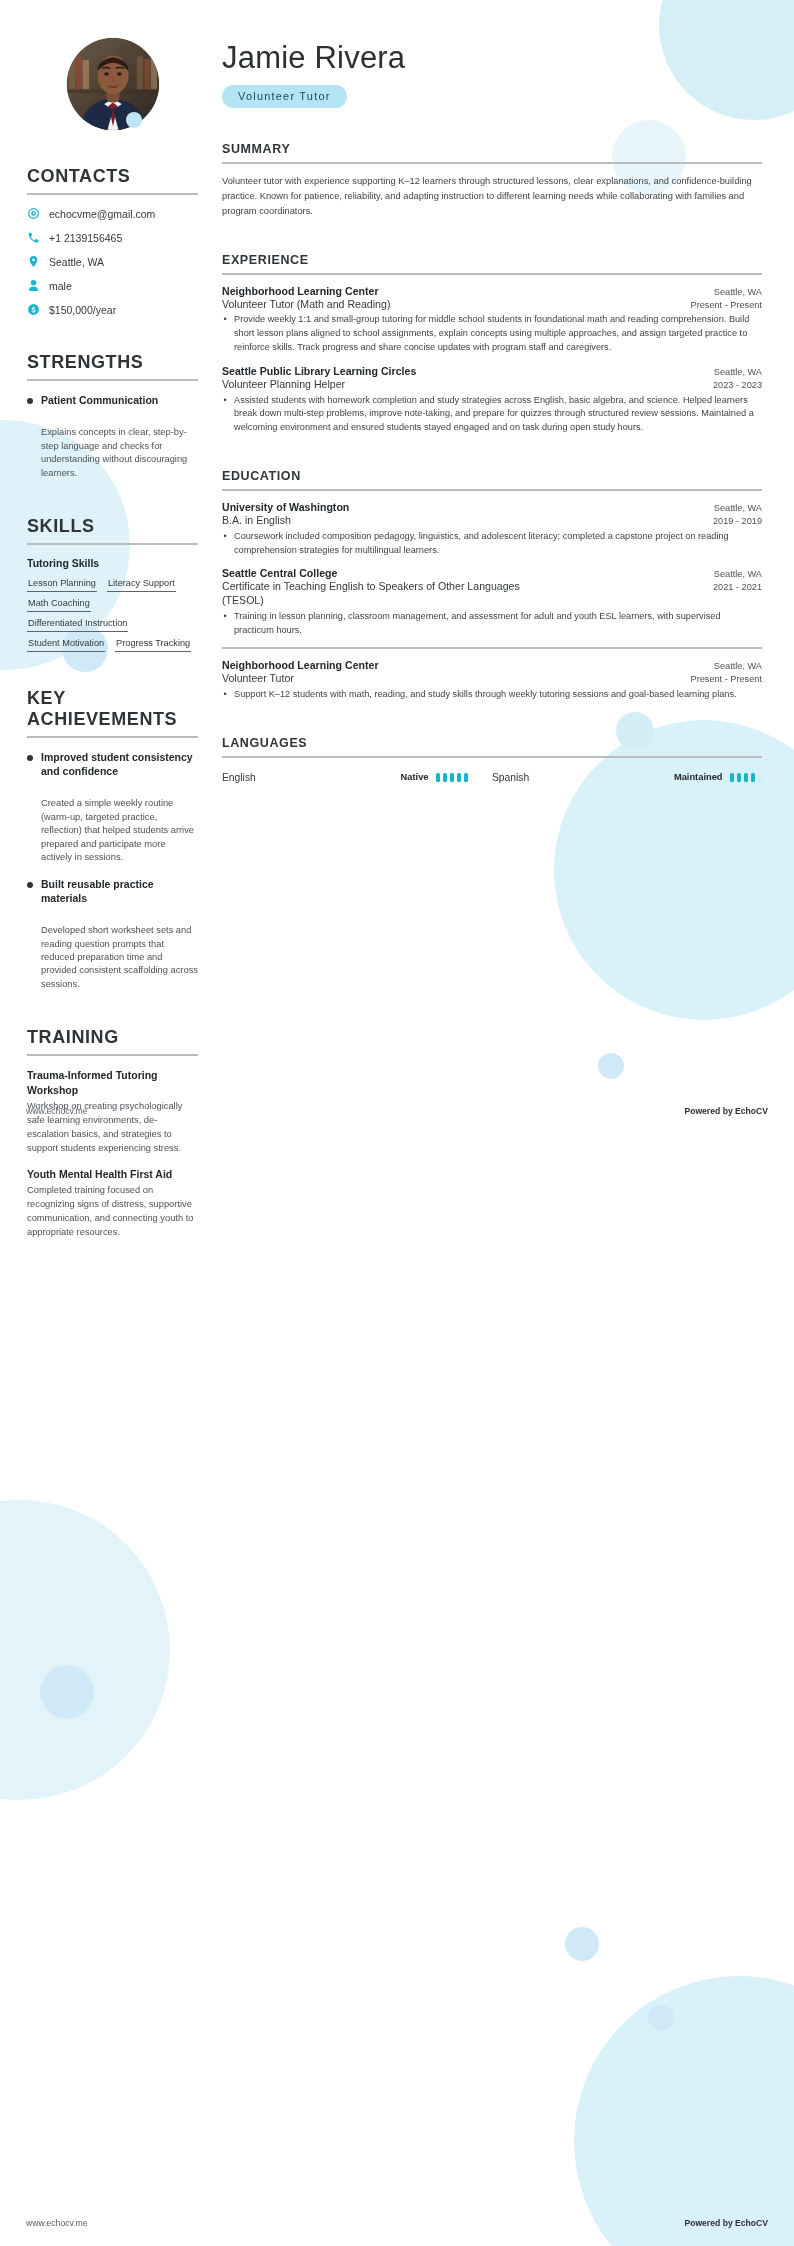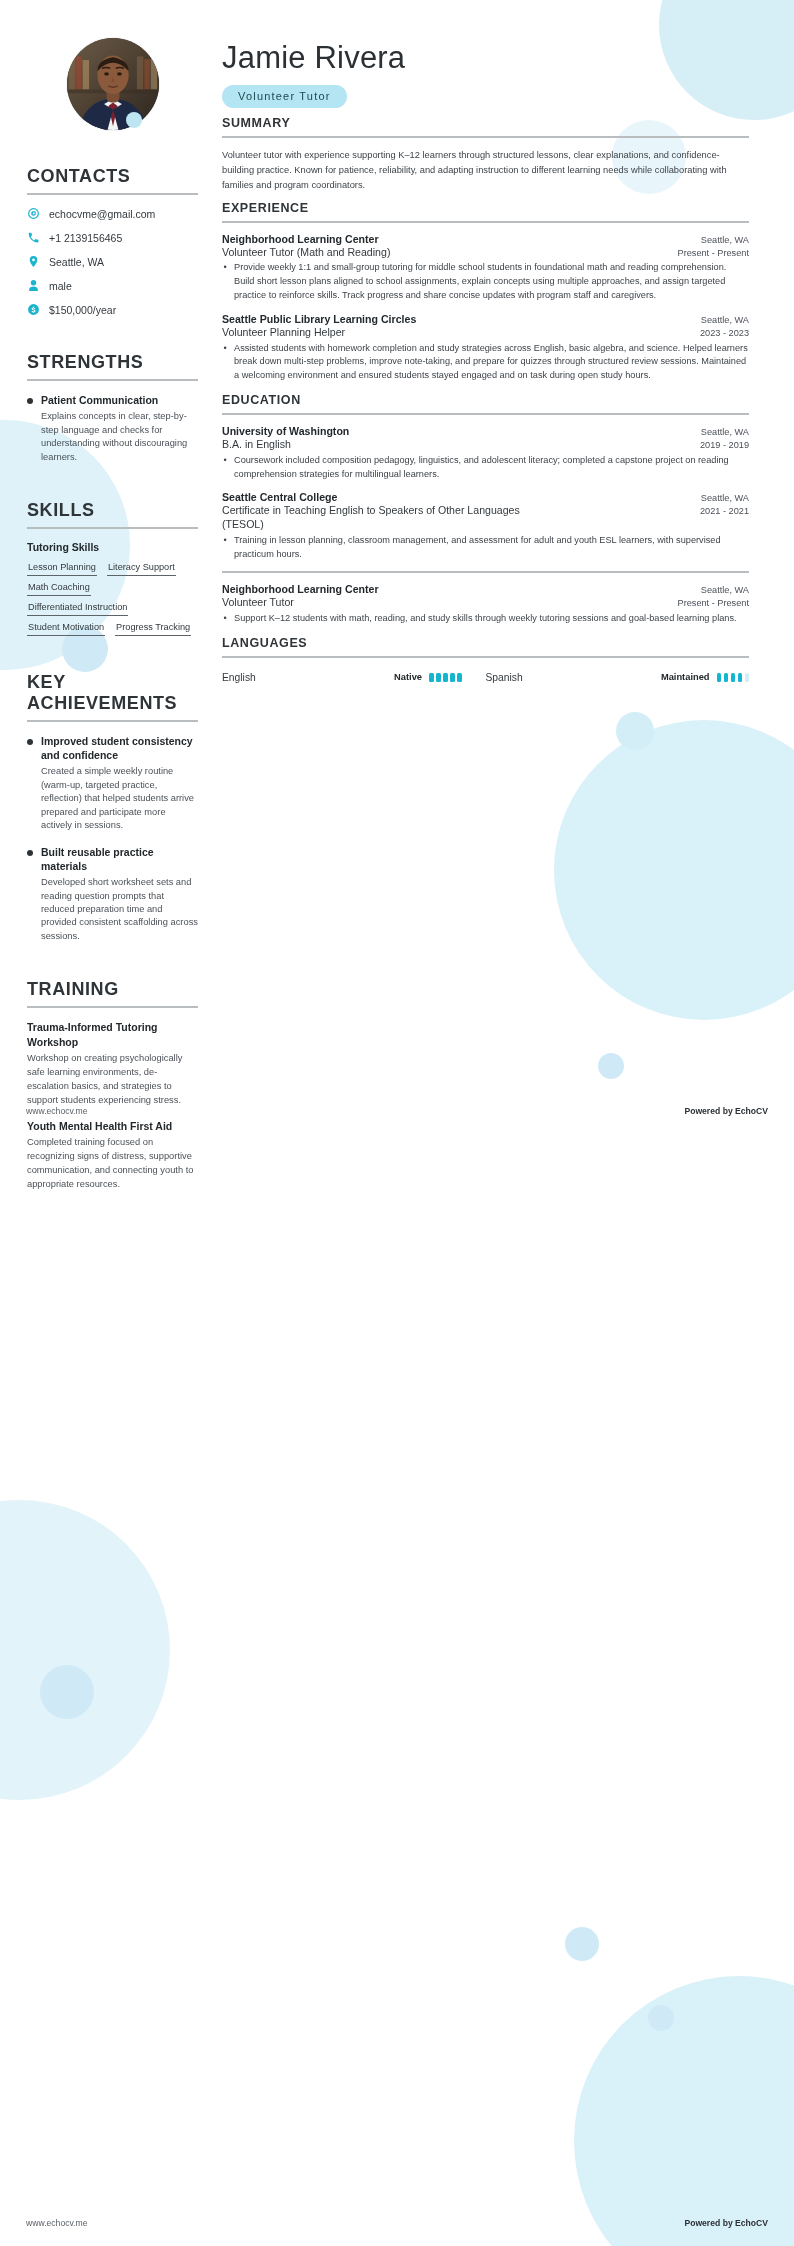--- a/index.html
+++ b/index.html
@@ -58,43 +58,43 @@
   .left .sec-rule { margin-bottom: 12px; }
 
   .contact-row { display: flex; align-items: center; gap: 9px; margin-bottom: 11px; }
   .cicon { width: 13px; height: 13px; flex: 0 0 13px; display: flex; align-items: center; justify-content: center; color: #1ab4cf; }
   .cicon svg { width: 13px; height: 13px; fill: #1ab4cf; }
   .ctext { font-size: 10.5px; color: #33393e; }
 
   .bullet-item { display: flex; gap: 8px; margin-bottom: 12px; }
   .dot { flex: 0 0 6px; width: 6px; height: 6px; border-radius: 50%; background: #2e3338; margin-top: 5px; }
   .bi-title { font-size: 10.5px; font-weight: 700; color: #23282c; line-height: 1.35; }
-  .bi-desc { font-size: 9.3px; color: #4b5158; line-height: 1.45; margin-top: 3px; }
+  .bi-desc { font-size: 9.3px; color: #4b5158; line-height: 1.45; margin-top: 19px; }
 
   .skill-group-title { font-size: 10.5px; font-weight: 700; margin-bottom: 7px; color: #23282c;}
   .chips { display: flex; flex-wrap: wrap; gap: 4px 10px; }
   .chip {
     font-size: 9.2px; color: #33393e; padding: 2px 1px 3px 1px;
     border-bottom: 1px solid #5d6369;
   }
 
   .train-item { margin-bottom: 11px; }
   .train-title { font-size: 10.5px; font-weight: 700; color: #23282c; line-height: 1.35; }
   .train-desc { font-size: 9.3px; color: #4b5158; line-height: 1.5; margin-top: 3px; }
 
   
-  .right { flex: 1; padding: 40px 45px 0 10px; }
+  .right { flex: 1; padding: 40px 32px 0 10px; }
   .name { font-size: 31px; font-weight: 400; color: #2b3034; letter-spacing: .2px; }
   .role-badge {
     display: inline-block; margin-top: 9px;
     background: #b4e5f2; color: #1f4852;
     font-size: 11px; letter-spacing: 1.2px;
     padding: 5px 16px 6px; border-radius: 14px;
   }
-  .right .sec-title { margin-top: 8px; font-size: 12.5px; }
+  .right .sec-title { margin-top: 34px; font-size: 12.5px; }
   .right .sec-rule { margin-bottom: 10px; }
 
   .summary { font-size: 9.3px; line-height: 1.6; color: #3e444a; }
 
   .entry { margin-bottom: 10px; }
   .entry-head { display: flex; justify-content: space-between; align-items: baseline; gap: 29px; }
   .org { font-size: 10.6px; font-weight: 700; color: #23282c; }
   .place { font-size: 9.2px; color: #4b5158; white-space: nowrap; }
   .sub-head { display: flex; justify-content: space-between; align-items: baseline; gap: 12px; margin-top: 1px; }
   .title-line { font-size: 10.6px; color: #33393e; line-height: 1.3; }

